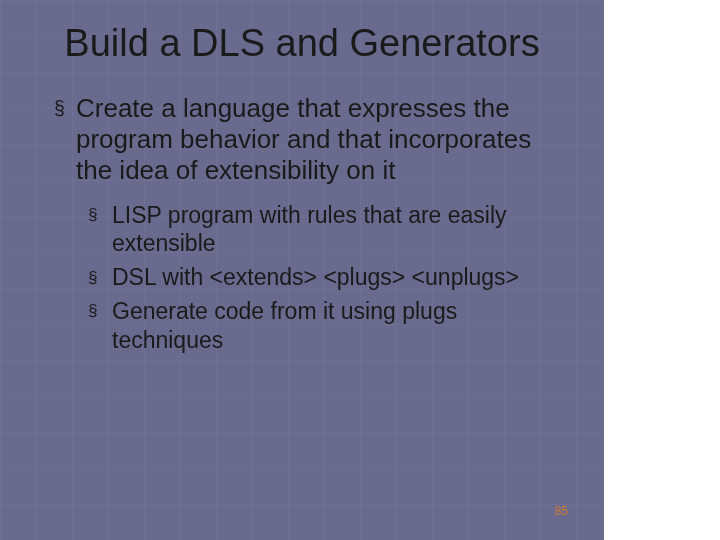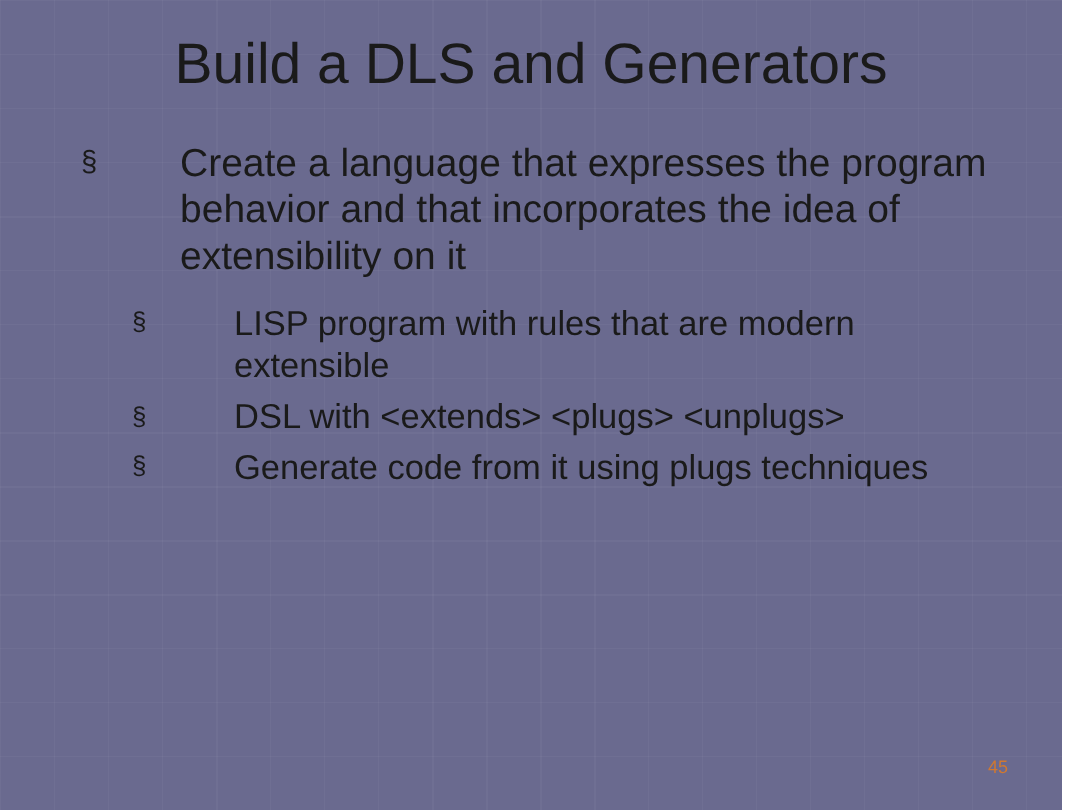--- a/index.html
+++ b/index.html
@@ -5,21 +5,21 @@
   html, body {
     margin: 0;
     padding: 0;
     width: 720px;
     height: 540px;
     overflow: hidden;
     font-family: Arial, Helvetica, sans-serif;
   }
   .slide {
     position: relative;
-    width: 708px;
+    width: 604px;
     height: 540px;
     background: #6a6a8f;
     background-image:
       repeating-linear-gradient(to right, rgba(255,255,255,0.035) 0 1px, transparent 1px 36px),
       repeating-linear-gradient(to bottom, rgba(255,255,255,0.035) 0 1px, transparent 1px 36px);
     box-sizing: border-box;
   }
   .title {
     color: #1a1a1a;
     font-size: 38px;
@@ -51,21 +51,20 @@
     flex: 0 0 auto;
     width: 22px;
     font-size: 0.75em;
     padding-top: 0.2em;
   }
   .l2 .bullet {
     width: 24px;
   }
   .text {
     flex: 1 1 auto;
-    margin-left: 44px;
   }
   .pagenum {
     position: absolute;
     right: 36px;
     bottom: 22px;
     font-size: 12px;
     color: #d07830;
   }
 </style>
 </head>
@@ -77,28 +76,28 @@
   <div class="content">
 
     <div class="l1">
       <span class="bullet">§</span>
       <span class="text">Create a language that expresses the program behavior and that incorporates the idea of extensibility on it</span>
     </div>
 
     <div class="l2-group">
       <div class="l2">
         <span class="bullet">§</span>
-        <span class="text">LISP program with rules that are modern extensible</span>
+        <span class="text">LISP program with rules that are easily extensible</span>
       </div>
       <div class="l2">
         <span class="bullet">§</span>
         <span class="text">DSL with &lt;extends&gt; &lt;plugs&gt; &lt;unplugs&gt;</span>
       </div>
       <div class="l2">
         <span class="bullet">§</span>
         <span class="text">Generate code from it using plugs techniques</span>
       </div>
     </div>
 
   </div>
 
-  <div class="pagenum">45</div>
+  <div class="pagenum">85</div>
 </div>
 
 </body></html>

